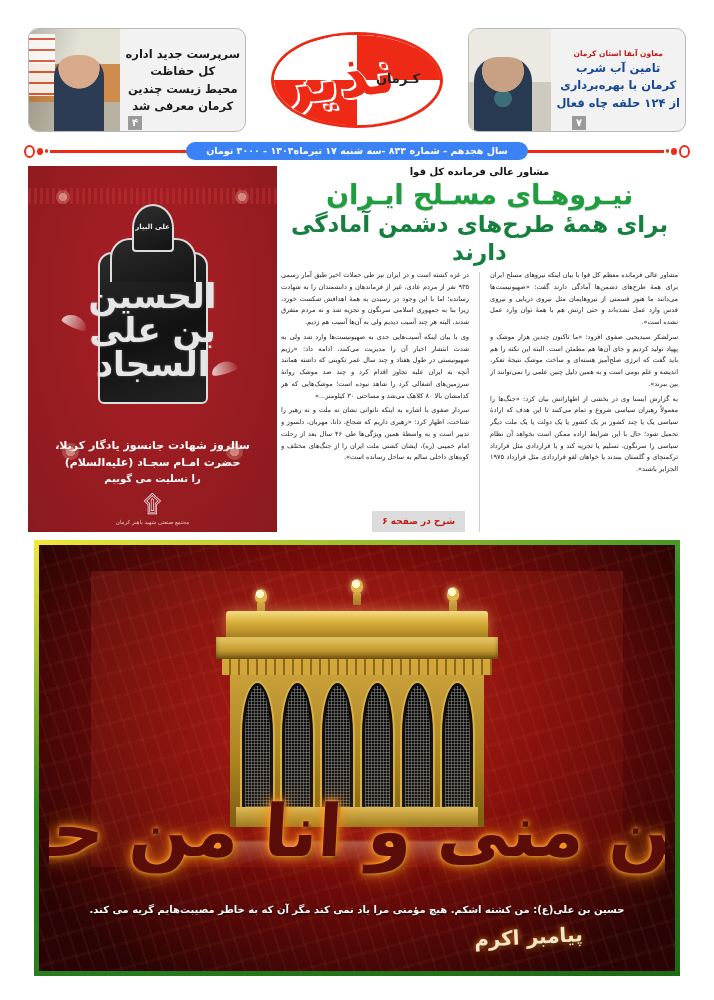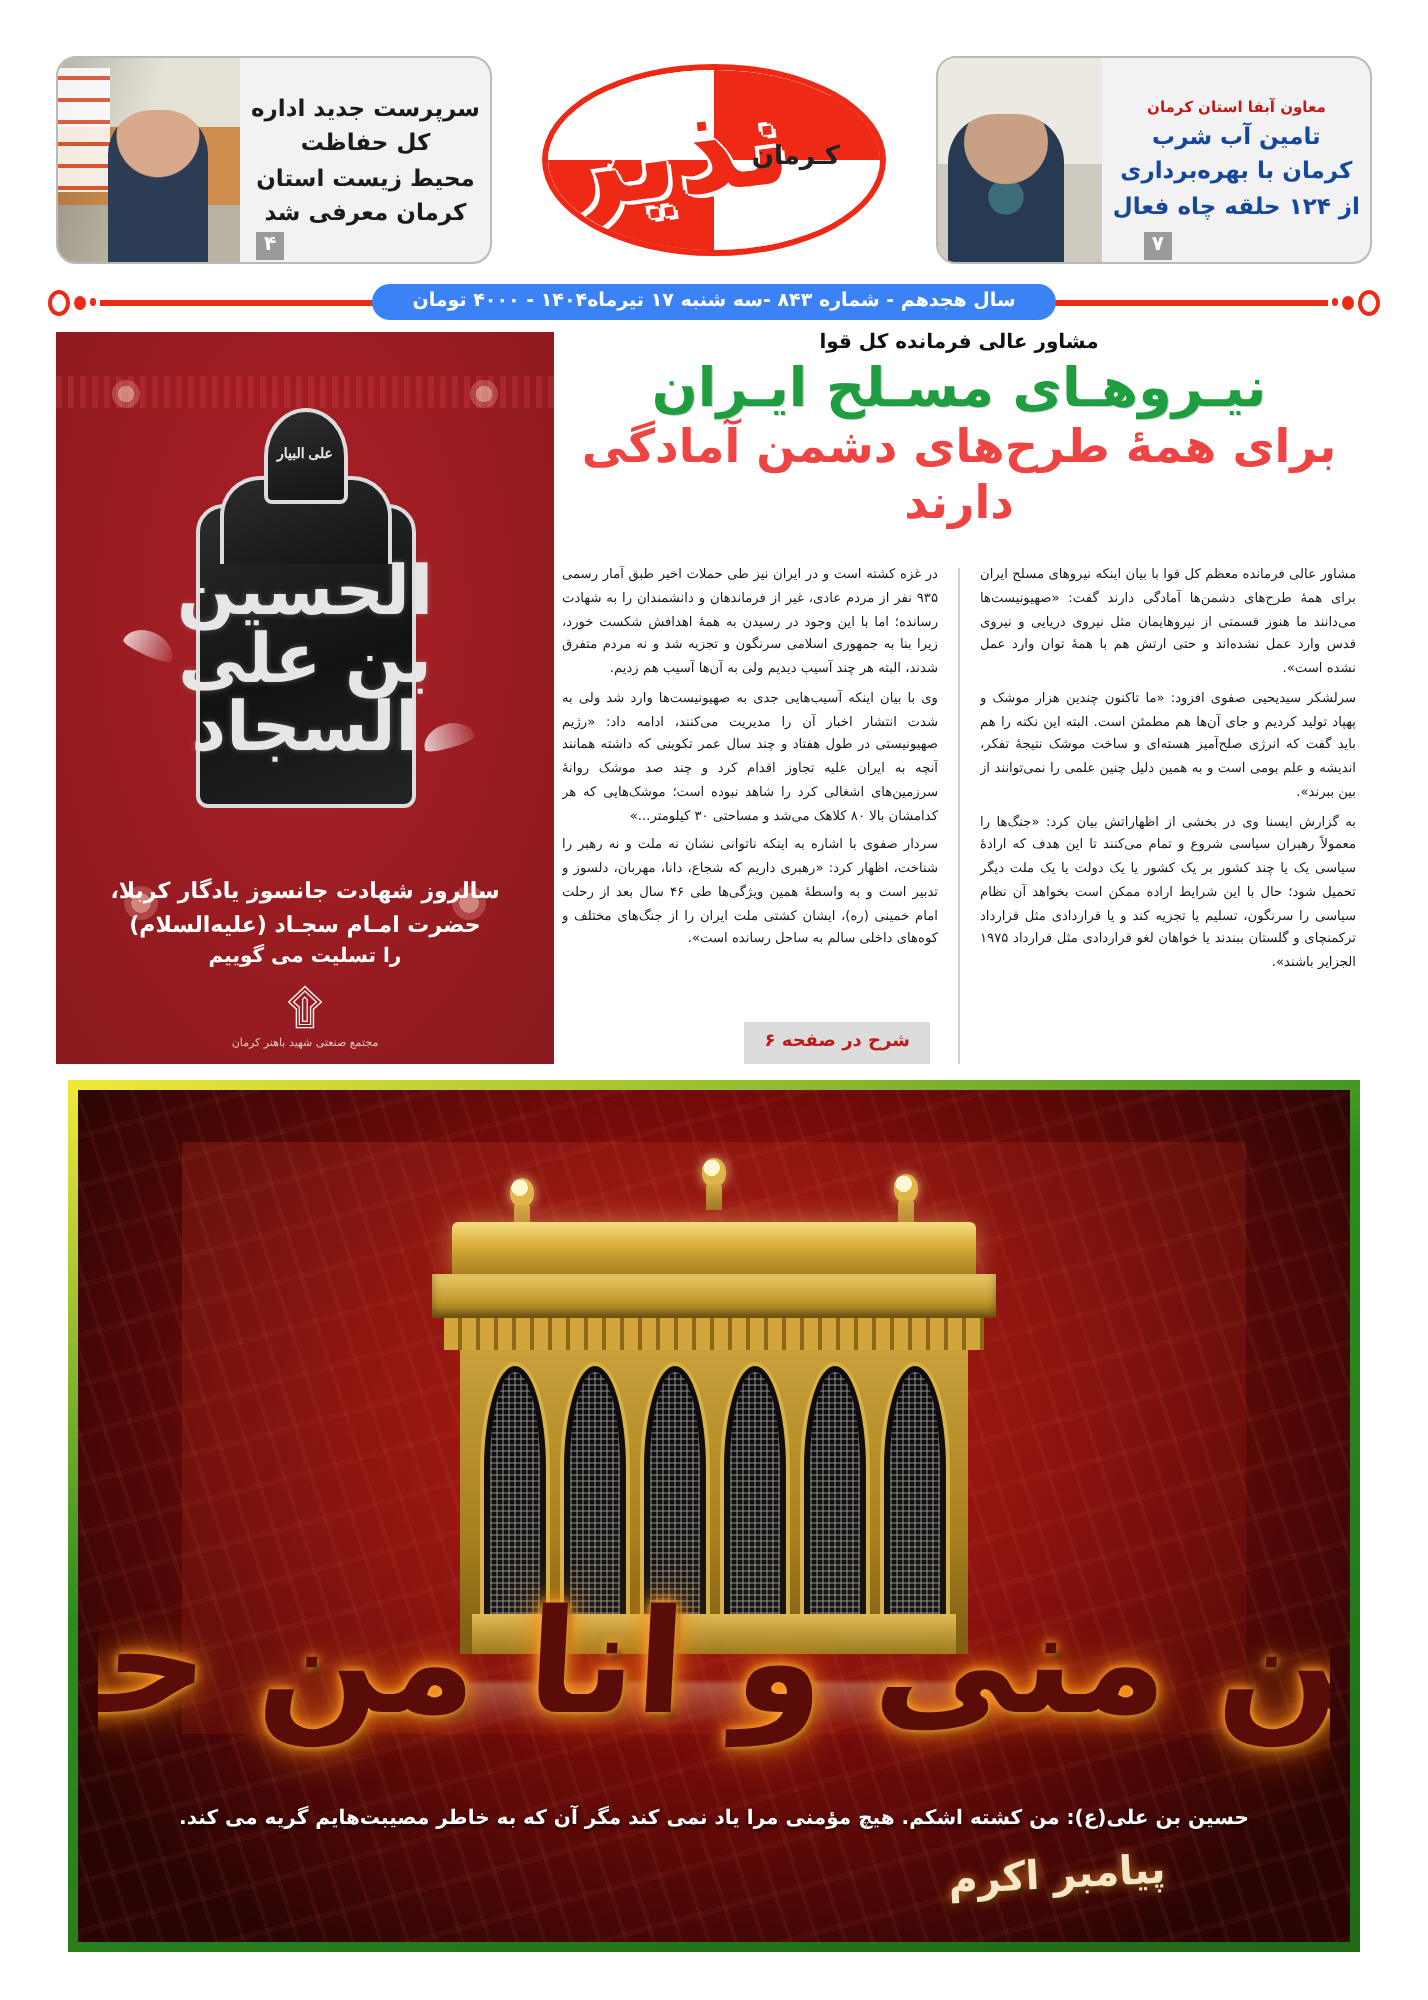--- a/index.html
+++ b/index.html
@@ -267,25 +267,25 @@
     font-weight: bold;
     color: #1e9e3e;
     text-align: center;
     line-height: 1.15;
     letter-spacing: 1px;
     text-shadow: 0.6px 0.6px 0 rgba(0,0,0,.18);
   }
   .headline-black {
     font-size: 23px;
     font-weight: bold;
-    color: #ef4444;
+    color: #15803d;
     text-align: center;
     line-height: 1.2;
     margin-top: 1px;
-    margin-bottom: 16px;
+    margin-bottom: 4px;
   }
   .columns {
     flex: 1;
     display: flex;
     flex-direction: row;
     gap: 10px;
     overflow: hidden;
     position: relative;
   }
   .col {
@@ -370,21 +370,20 @@
   .plate-finial {
     position: absolute;
     top: 0; left: 50%; transform: translateX(-50%);
     width: 42px; height: 48px;
     background: linear-gradient(160deg, #2e2e2e 0%, #141414 100%);
     border: 2px solid #dcdcdc;
     border-radius: 50% 50% 4px 4px;
     display: flex;
     align-items: center;
     justify-content: center;
-    font-family: Liberation Serif, serif;
   }
   .plate-finial-text {
     font-size: 7px;
     color: #e8e8e8;
     font-weight: bold;
     line-height: 1.1;
     text-align: center;
   }
   .plate-script {
     position: absolute;
@@ -651,21 +650,21 @@
         <div class="logo-word">نذیر</div>
         <div class="logo-city">کـرمان</div>
         <div class="logo-weekly">هفته نامه</div>
       </div>
     </div>
 
     <div class="teaser teaser-left">
       <div class="teaser-text">
         <div class="teaser-title">سرپرست جدید اداره</div>
         <div class="teaser-title">کل حفاظت</div>
-        <div class="teaser-title">محیط زیست استان</div>
+        <div class="teaser-title">محیط زیست چندین</div>
         <div class="teaser-title">کرمان معرفی شد</div>
       </div>
       <div class="teaser-photo">
         <div class="photo-a"></div>
       </div>
       <div class="page-num">۴</div>
     </div>
 
   </div>
 

